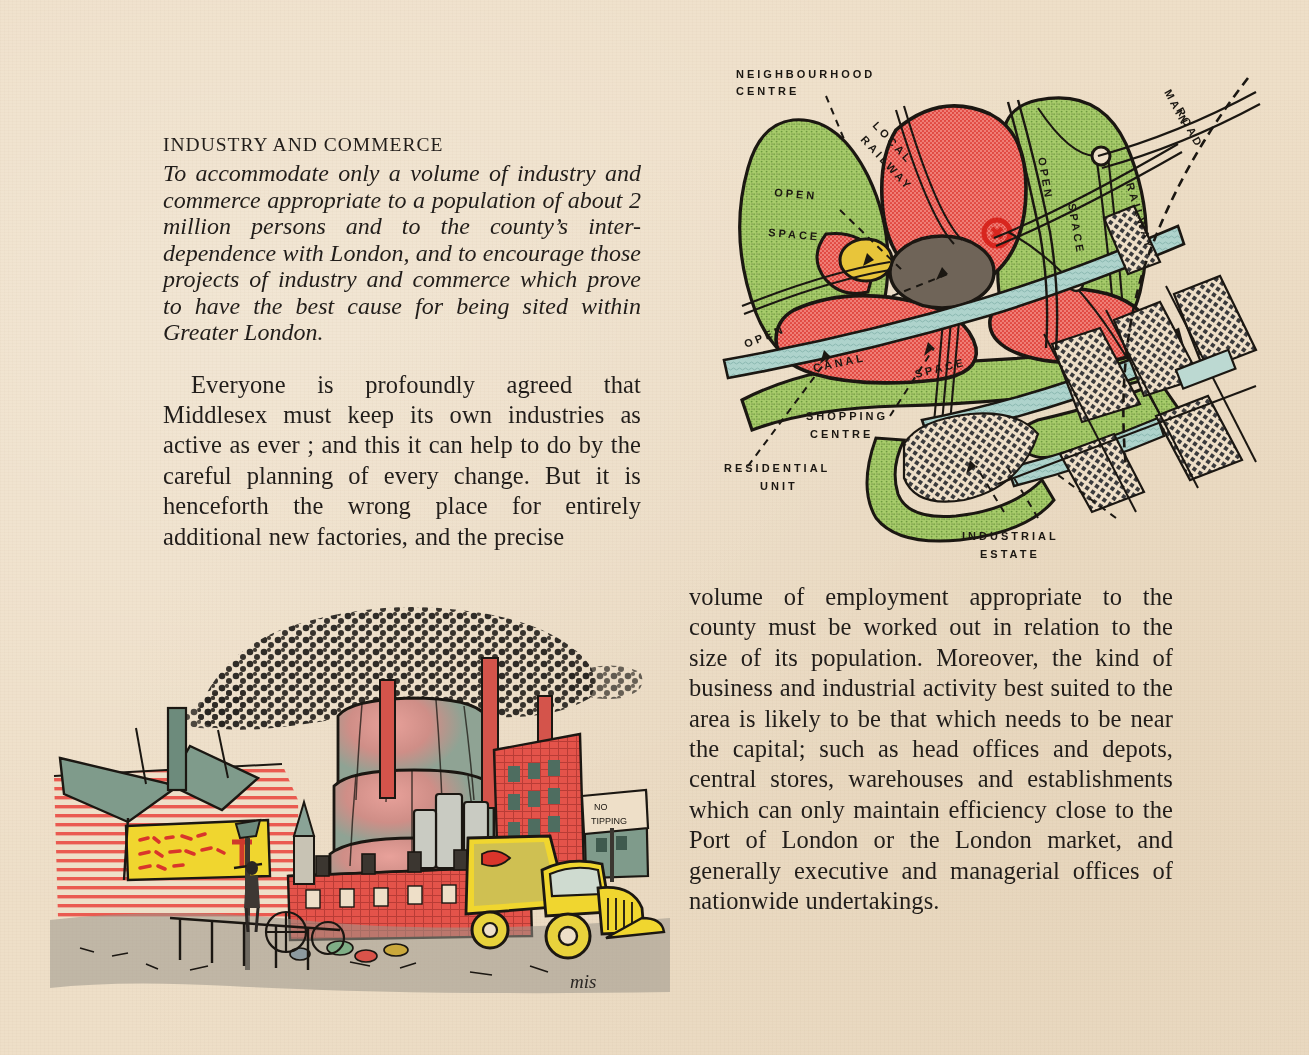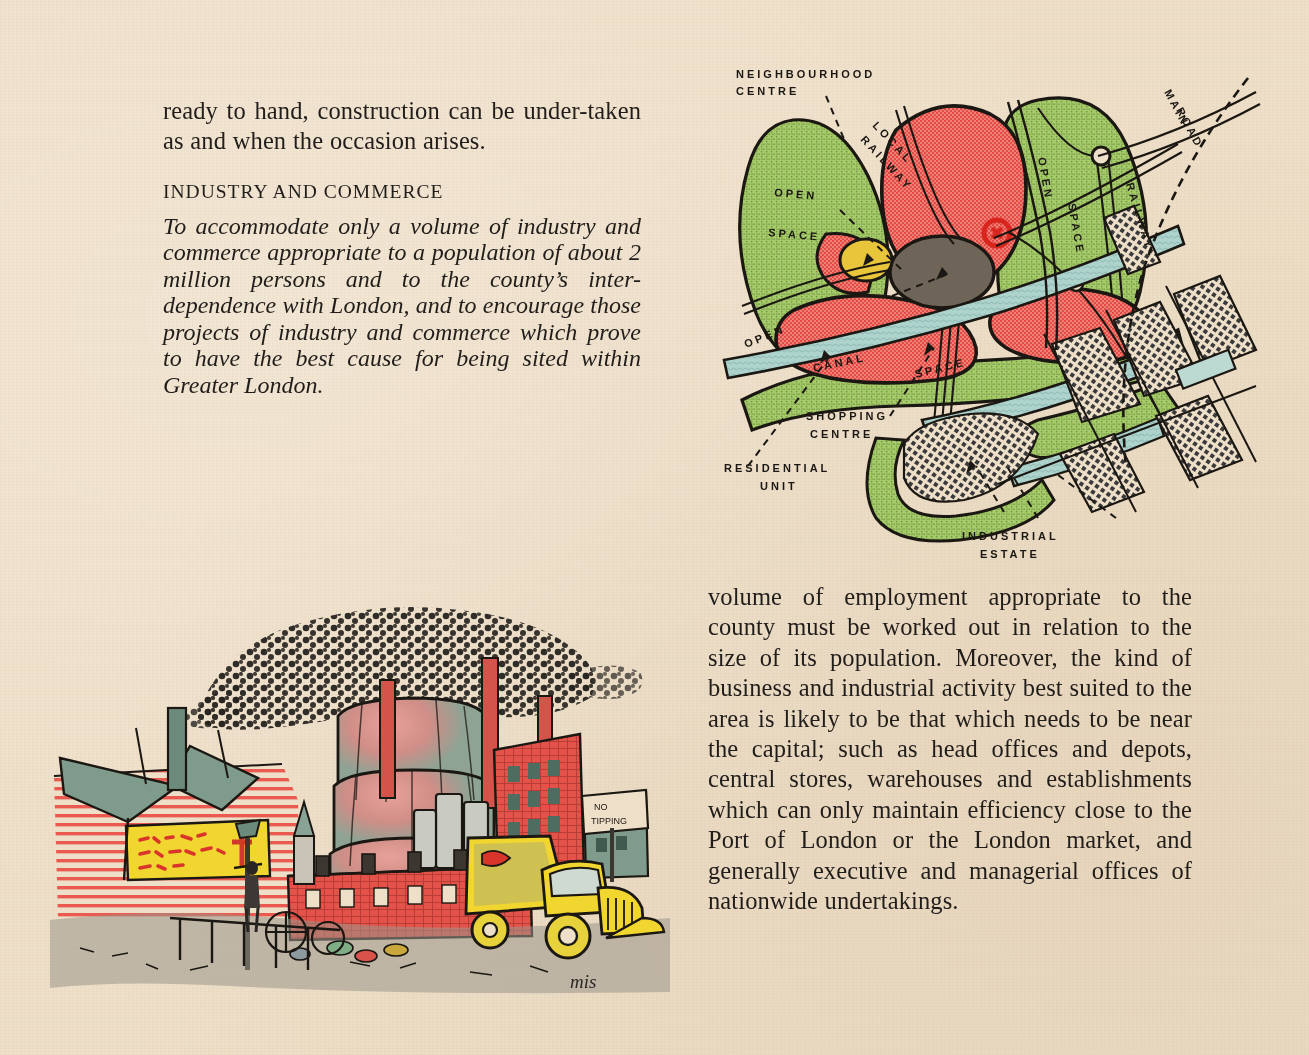--- a/index.html
+++ b/index.html
@@ -24,42 +24,42 @@
     background-image:
       repeating-linear-gradient(0deg, rgba(150,120,85,.10) 0 1px, rgba(255,255,255,0) 1px 3px),
       repeating-linear-gradient(90deg, rgba(150,120,85,.08) 0 1px, rgba(255,255,255,0) 1px 4px);
   }
 
   
   .col-left{
     position:absolute;left:163px;top:96px;width:478px;
   }
   .col-right{
-    position:absolute;left:708px;top:582px;width:484px;
+    position:absolute;left:689px;top:582px;width:484px;
   }
   p.body{
     margin:0 0 0 0;
     font-size:24.5px;
     line-height:30.4px;
     text-align:justify;
     text-align-last:left;
     letter-spacing:.1px;
     word-spacing:.5px;
   }
   p.body.indent{text-indent:28px;}
   p.gap{margin-top:26px;}
   h2.section{
     margin:0;
     font-size:19.5px;
     letter-spacing:1.0px;
     font-weight:400;
     line-height:26px;
   }
   p.italic{
-    margin:8px 0 0 0;
+    margin:2px 0 0 0;
     font-style:italic;
     font-size:24px;
     line-height:26.5px;
     text-align:justify;
     text-align-last:left;
     letter-spacing:0px;
   }
   .lastline{text-align-last:left;}
 
   
@@ -81,26 +81,26 @@
   }
   .illus svg{display:block;width:100%;height:100%;overflow:visible;}
 </style>
 </head>
 <body>
 
 <div class="page"></div>
 <div class="grain"></div>
 
 <div class="col-left">
-  <p class="body lastline">ready to hand, construction can be under-taken as and when the occasion arises.</p>
-
-  <h2 class="section" style="margin-top:22px">INDUSTRY AND COMMERCE</h2>
+
+  <h2 class="section" style="margin-top:36px">INDUSTRY AND COMMERCE</h2>
 
   <p class="italic">To accommodate only a volume of industry and commerce appropriate to a population of about 2 million persons and to the county’s inter-dependence with London, and to encourage those projects of industry and commerce which prove to have the best cause for being sited within Greater London.</p>
 
+  <p class="body indent gap" style="margin-top:24px">Everyone is profoundly agreed that Middlesex must keep its own industries as active as ever ; and this it can help to do by the careful planning of every change. But it is henceforth the wrong place for entirely additional new factories, and the precise</p>
 </div>
 
 <div class="col-right">
   <p class="body">volume of employment appropriate to the county must be worked out in relation to the size of its population. Moreover, the kind of business and industrial activity best suited to the area is likely to be that which needs to be near the capital; such as head offices and depots, central stores, warehouses and establishments which can only maintain efficiency close to the Port of London or the London market, and generally executive and managerial offices of nationwide undertakings.</p>
 </div>
 
 <div class="map">
 <svg viewBox="0 0 560 512" xmlns="http://www.w3.org/2000/svg">
   <defs>
     <pattern id="pinkdot" width="4" height="4" patternUnits="userSpaceOnUse">

